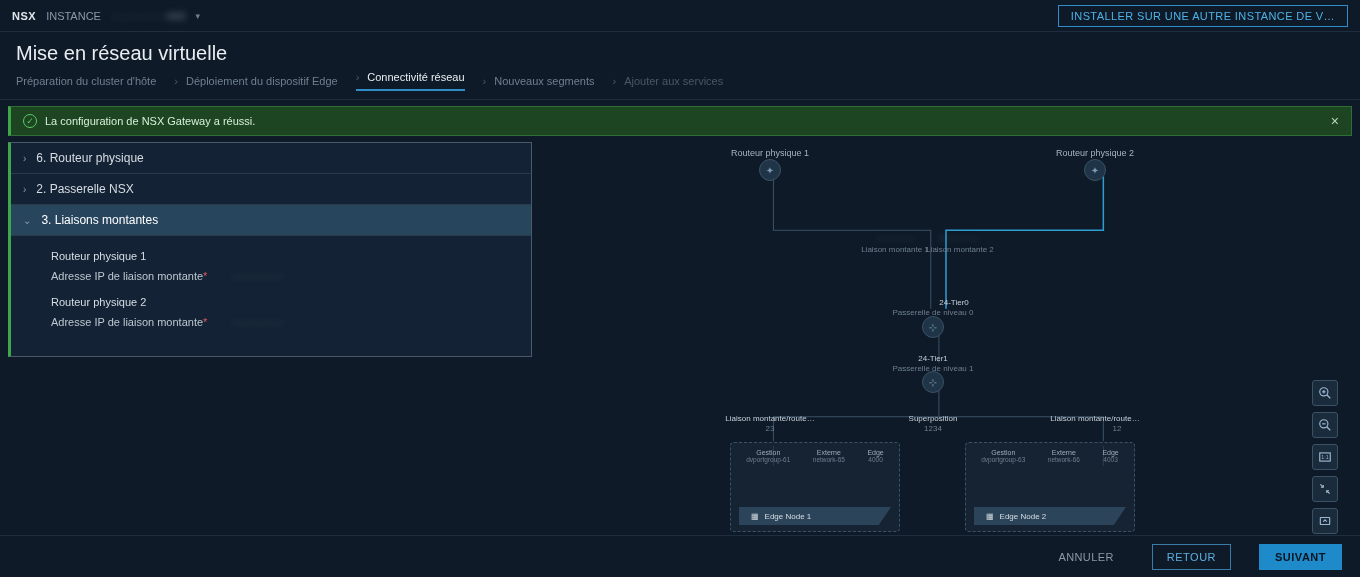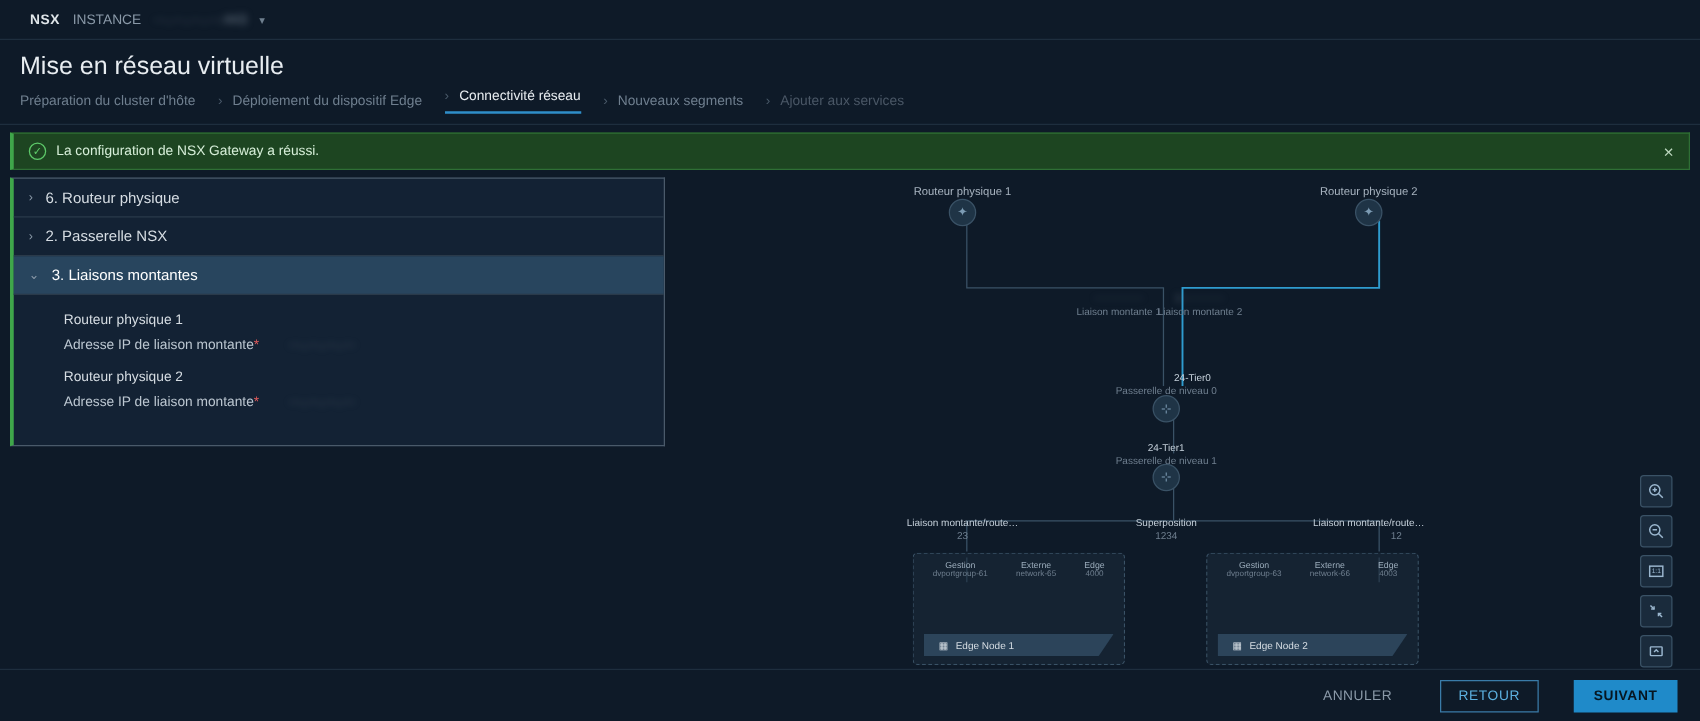--- a/index.html
+++ b/index.html
@@ -11,21 +11,21 @@
   width: 1360px;
   height: 577px;
   overflow: hidden;
   position: relative;
 }
 .topbar {
   display: flex;
   align-items: center;
   justify-content: space-between;
   height: 32px;
-  padding: 0 24px;
+  padding: 0 12px;
   border-bottom: 1px solid #1e2e3e;
 }
 .topbar-left { display: flex; align-items: center; gap: 10px; font-size: 11px; }
 .nsx-logo { font-weight: 600; letter-spacing: 0.5px; color: #e0e6ea; }
 .instance { color: #8a99a8; }
 .instance-val { color: #cfd8dc; }
 .install-btn {
   border: 1px solid #2f8ec9;
   color: #4db2e8;
   background: transparent;
@@ -160,20 +160,21 @@
 </head>
 <body>
 
 <div class="topbar">
   <div class="topbar-left">
     <span class="nsx-logo">NSX</span>
     <span class="instance">INSTANCE</span>
     <span class="instance-val blur">···.···.···.···:443</span>
     <span style="color:#6f7f8f;font-size:9px;">▾</span>
   </div>
+  <button class="install-btn">INSTALLER SUR UNE AUTRE INSTANCE DE V…</button>
 </div>
 
 <div class="page-title">Mise en réseau virtuelle</div>
 
 <div class="wizard">
   <div class="wizard-step">
     <span>Préparation du cluster d'hôte</span>
   </div>
   <div class="wizard-step">
     <span class="chev">›</span>

